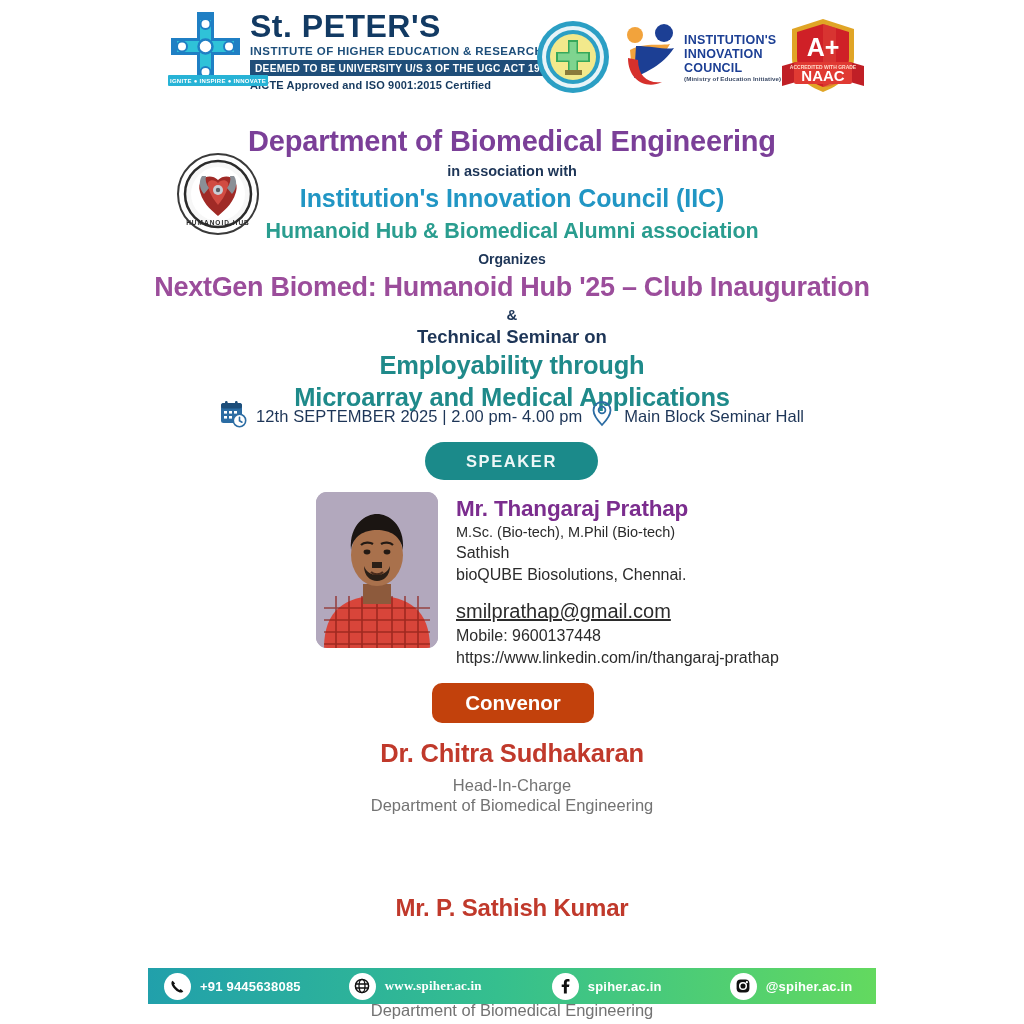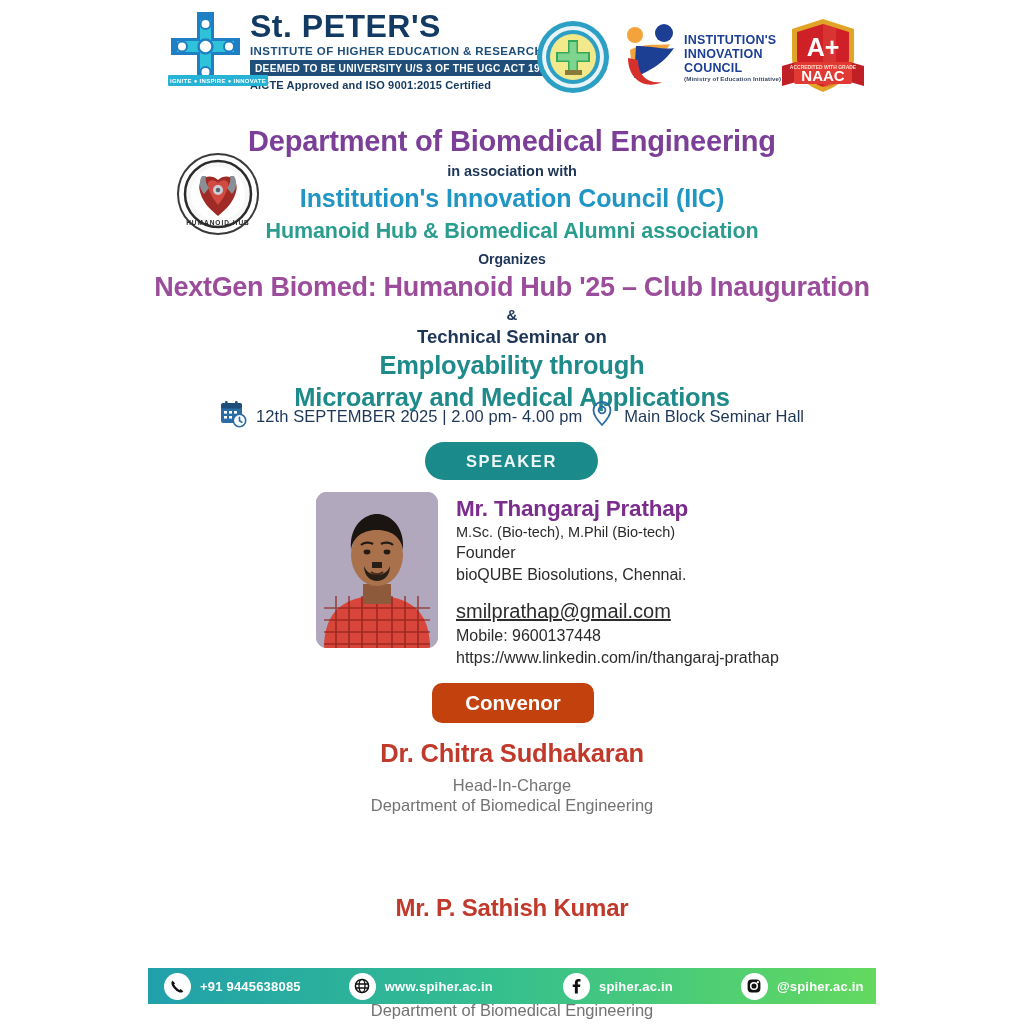--- a/index.html
+++ b/index.html
@@ -80,21 +80,21 @@
   .rs-coord{top:980px;}
 
   
   .footer{position:absolute;left:148px;top:968px;width:728px;height:36px;
           background:linear-gradient(90deg,#21a0ab 0%,#35bf8e 48%,#63d95f 100%);
           display:flex;align-items:center;}
   .fitem{display:flex;align-items:center;color:#ffffff;font-size:13px;font-weight:bold;letter-spacing:.2px;}
   .fcircle{width:27px;height:27px;border-radius:50%;background:#fff;display:flex;align-items:center;
            justify-content:center;flex:0 0 27px;margin-right:9px;}
   .f-phone{margin-left:16px;}
-  .f-web{margin-left:48px;}
+  .f-web{margin-left:48px;font-family:Liberation Serif, serif;}
   .f-fb{margin-left:70px;}
   .f-ig{margin-left:68px;}
 </style>
 </head>
 <body>
 
 <div class="poster">
 
   <div class="header">
 
@@ -253,21 +253,21 @@
         <path d="M45 53 C48 50 54 50 57 52" stroke="#241a14" stroke-width="2.2" fill="none"></path>
         <path d="M65 52 C68 50 74 50 77 53" stroke="#241a14" stroke-width="2.2" fill="none"></path>
         <path d="M55 80 C58 83 64 83 67 80" stroke="#4a2b1c" stroke-width="2" fill="none"></path>
         <path d="M48 74 C52 86 70 86 74 74 C74 94 48 94 48 74 Z" fill="#2a1f17"></path>
         <path d="M56 70 H66 V76 H56 Z" fill="#2a1f17"></path>
       </svg>
     </div>
     <div class="spk-info">
       <div class="spk-name">Mr. Thangaraj Prathap</div>
       <div class="spk-qual">M.Sc. (Bio-tech), M.Phil (Bio-tech)</div>
-      <div class="spk-line">Founder</div>
+      <div class="spk-line">Sathish</div>
       <div class="spk-line">bioQUBE Biosolutions, Chennai.</div>
       <div class="spk-mail">smilprathap@gmail.com</div>
       <div class="spk-line">Mobile: 9600137448</div>
       <div class="spk-line">https://www.linkedin.com/in/thangaraj-prathap</div>
     </div>
   </div>
 
   <div class="pill-role pill-conv">Convenor</div>
   <div class="role-name rn-conv">Dr. Chitra Sudhakaran</div>
   <div class="role-sub rs-conv">

